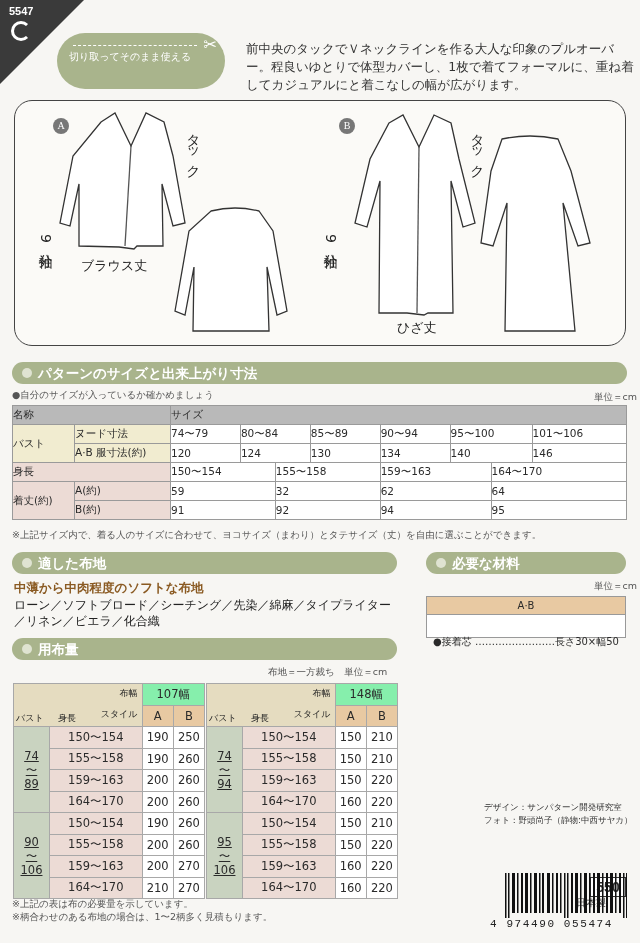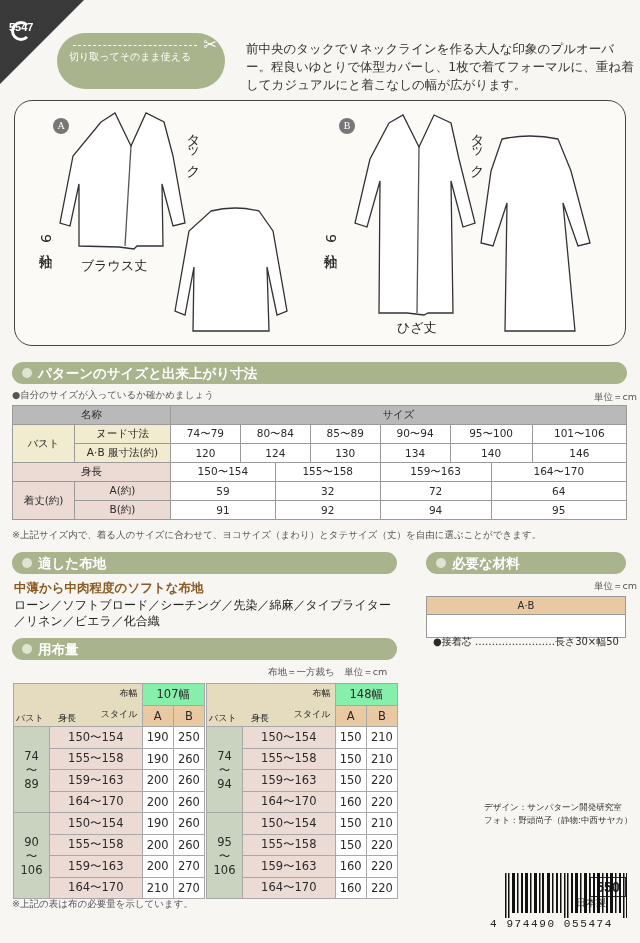--- a/index.html
+++ b/index.html
@@ -8,21 +8,21 @@
     background: #f7f6f3;
     font-family: "DejaVu Sans", "Liberation Sans", sans-serif;
     color: #2a2a2a;
     position: relative;
   }
   
   .corner {
     position: absolute; left: 0; top: 0; width: 0; height: 0;
     border-top: 84px solid #3a3a3a; border-right: 84px solid transparent;
   }
-  .pattern-no { position: absolute; left: 9px; top: 5px; color: #fff; font-size: 11px; font-weight: bold; font-family: "Liberation Sans", sans-serif; margin-top: 16px; }
+  .pattern-no { position: absolute; left: 9px; top: 5px; color: #fff; font-size: 11px; font-weight: bold; font-family: "Liberation Sans", sans-serif; }
   .logo-ring { position: absolute; left: 11px; top: 21px; width: 20px; height: 20px; border: 3px solid #fff; border-radius: 50%; border-right-color: transparent; }
   
   .badge {
     position: absolute; left: 57px; top: 33px; width: 168px; height: 56px;
     background: #a9b48c; border-radius: 28px; color: #fff;
   }
   .badge-dash { position: absolute; left: 16px; right: 28px; top: 12px; border-top: 1px dashed #fff; }
   .badge-scissors { position: absolute; right: 8px; top: 2px; font-size: 16px; color: #fff; }
   .badge-sub { position: absolute; left: 12px; top: 17px; font-size: 10px; color: #fff; }
   .badge-main { position: absolute; left: 12px; top: 32px; font-size: 14px; font-weight: bold; color: #fff; letter-spacing: 0.5px; }
@@ -39,39 +39,39 @@
   .sec {
     position: absolute; height: 22px; background: #a9b48c; border-radius: 11px;
     color: #fff; font-weight: bold; font-size: 13.5px; line-height: 22px; padding-left: 26px;
   }
   .sec::before { content: ""; position: absolute; left: 10px; top: 6px; width: 10px; height: 10px; border-radius: 50%; background: #dfe3d1; }
   .note { position: absolute; font-size: 9.5px; color: #555; }
   .unit { position: absolute; font-size: 9.5px; color: #555; }
   
   table { border-collapse: collapse; }
   .size-table { position: absolute; left: 12px; top: 405px; width: 615px; font-size: 10.5px; }
-  .size-table td { border: 1px solid #9a9a9a; height: 19px; text-align: center; }
+  .size-table td { border: 1px solid #9a9a9a; height: 19px; text-align: left; }
   .size-table td.gray { background: #b9b9b9; }
   .size-table td.cream { background: #f1ecd0; }
   .size-table td.pink { background: #ecdbd5; }
   .size-table td.white { background: #fff; }
   
   .fab-title { position: absolute; left: 14px; top: 580px; font-size: 12.5px; font-weight: bold; color: #8a5a22; }
   .fab-list { position: absolute; left: 14px; top: 597px; width: 380px; font-size: 12px; line-height: 16px; color: #222; }
   
   .mat-box { position: absolute; left: 426px; top: 596px; width: 200px; height: 42px; border: 1px solid #999; background: #fff; }
   .mat-head { height: 18px; background: #e8c9a2; border-bottom: 1px solid #999; text-align: center; font-size: 10px; line-height: 18px; }
   .mat-row { font-size: 10px; padding: 20px 6px; white-space: nowrap; }
   
   .yd { position: absolute; top: 683px; font-size: 11.5px; }
   .yd td { border: 1px solid #a8a8a8; text-align: center; height: 21.5px; }
   .yd td.hdr-corner { background: #e5dcc0; position: relative; padding: 0; }
   .yd td.cream { background: #86efac; }
   .yd td.tan { background: #e8c9a2; }
-  .yd td.green { background: #c9d3c0; }
+  .yd td.green { background: #c9d3c0; text-decoration: underline; }
   .yd td.pink { background: #ecdbd5; }
   .yd td.white { background: #fff; }
   .corner-lbl { position: absolute; font-size: 9px; color: #222; }
   .footnotes { position: absolute; left: 12px; top: 897px; font-size: 9.5px; line-height: 13px; color: #555; }
   .credits { position: absolute; left: 484px; top: 801px; font-size: 8.5px; line-height: 13px; color: #333; text-align: left; }
   .made { position: absolute; left: 576px; top: 852px; font-size: 10px; color: #333; margin-top: 44px; }
   .price { position: absolute; left: 590px; top: 845px; width: 36px; height: 20px; border: 1px solid #333; background: #fff; font-size: 14px; font-weight: bold; text-align: center; line-height: 19px; font-family: "Liberation Sans", sans-serif; margin-top: 32px; }
   .barcode { position: absolute; left: 505px; top: 873px; width: 122px; height: 45px; }
   .barcode-num { position: absolute; left: 490px; top: 918px; font-size: 11px; letter-spacing: 1.6px; font-family: "Liberation Mono", monospace; color: #222; }
 </style>
@@ -147,21 +147,21 @@
     <td class="white" colspan="3">150〜154</td>
     <td class="white" colspan="3">155〜158</td>
     <td class="white" colspan="3">159〜163</td>
     <td class="white" colspan="3">164〜170</td>
   </tr>
   <tr>
     <td class="pink" rowspan="2">着丈(約)</td>
     <td class="pink">A(約)</td>
     <td class="white" colspan="3">59</td>
     <td class="white" colspan="3">32</td>
-    <td class="white" colspan="3">72</td>
+    <td class="white" colspan="3">62</td>
     <td class="white" colspan="3">64</td>
   </tr>
   <tr>
     <td class="pink">B(約)</td>
     <td class="white" colspan="3">91</td>
     <td class="white" colspan="3">92</td>
     <td class="white" colspan="3">94</td>
     <td class="white" colspan="3">95</td>
   </tr>
 </tbody>
@@ -297,20 +297,21 @@
   <tr>
     <td class="pink">164〜170</td>
     <td class="white">160</td>
     <td class="white">220</td>
   </tr>
 </tbody>
   </table>
 
 <div class="footnotes">
   <div>※上記の表は布の必要量を示しています。</div>
+  <div>※柄合わせのある布地の場合は、1〜2柄多く見積もります。</div>
 </div>
 
 <div class="credits">
   <div>デザイン：サンパターン開発研究室</div>
   <div>フォト：野頭尚子（静物:中西サヤカ）</div>
 </div>
 <div class="made">日本製</div>
 <div class="price">550</div>
 <svg class="barcode" viewBox="0 0 122 45">
   <g fill="#111">

